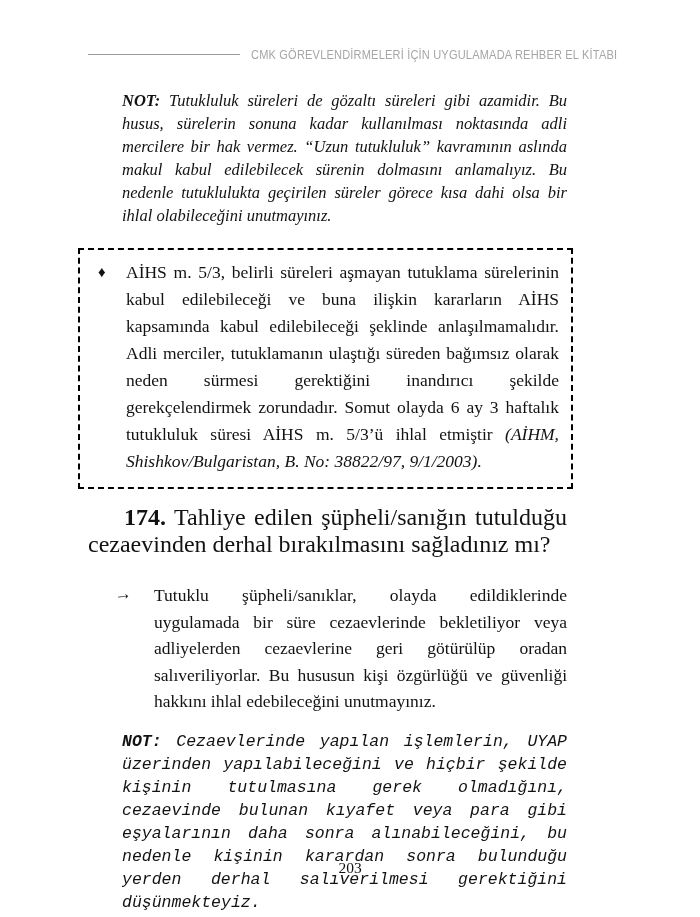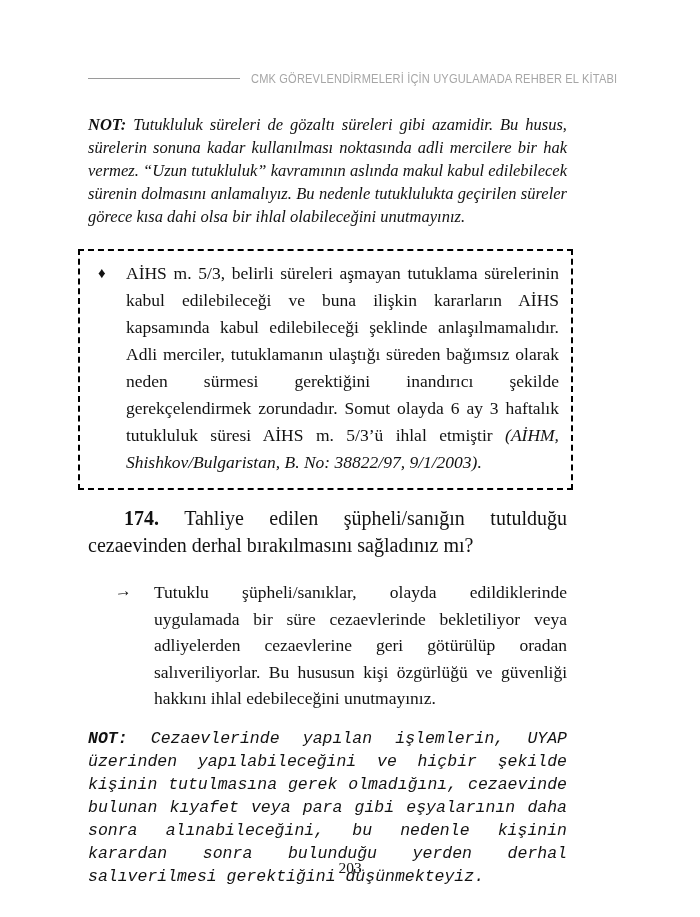--- a/index.html
+++ b/index.html
@@ -13,21 +13,21 @@
     overflow: hidden;
   }
   .content {
     margin: 0 133px 0 88px;
   }
 
   
   .page-header {
     display: flex;
     align-items: center;
-    padding-top: 70px;
+    padding-top: 46px;
     height: 16px;
   }
   .header-rule {
     flex: 0 0 152px;
     height: 1px;
     background: #9a9a9a;
   }
   .header-square {
     width: 9px;
     height: 6px;
@@ -41,20 +41,21 @@
     color: #a6a6a6;
     white-space: nowrap;
     display: inline-block;
     transform: scaleX(0.82);
     transform-origin: left center;
     letter-spacing: 0.2px;
   }
 
   
   .note {
+    margin-left: 34px;
     font-style: italic;
     font-size: 16.5px;
     line-height: 23px;
     text-align: justify;
   }
   .note-1 { margin-top: 27px; }
   .note-2 { margin-top: 15px; font-family: Liberation Mono, monospace; }
   .note-label {
     font-weight: bold;
     font-style: italic;
@@ -76,21 +77,21 @@
   }
   .box-text {
     flex: 1;
     text-align: justify;
   }
   .citation { font-style: italic; }
 
   
   .question {
     margin-top: 15px;
-    font-size: 20px;
+    font-size: 24px;
     line-height: 27px;
     text-align: justify;
     text-indent: 36px;
   }
   .question-number { font-weight: bold; }
 
   
   .arrow-item {
     display: flex;
     margin-top: 19px;

